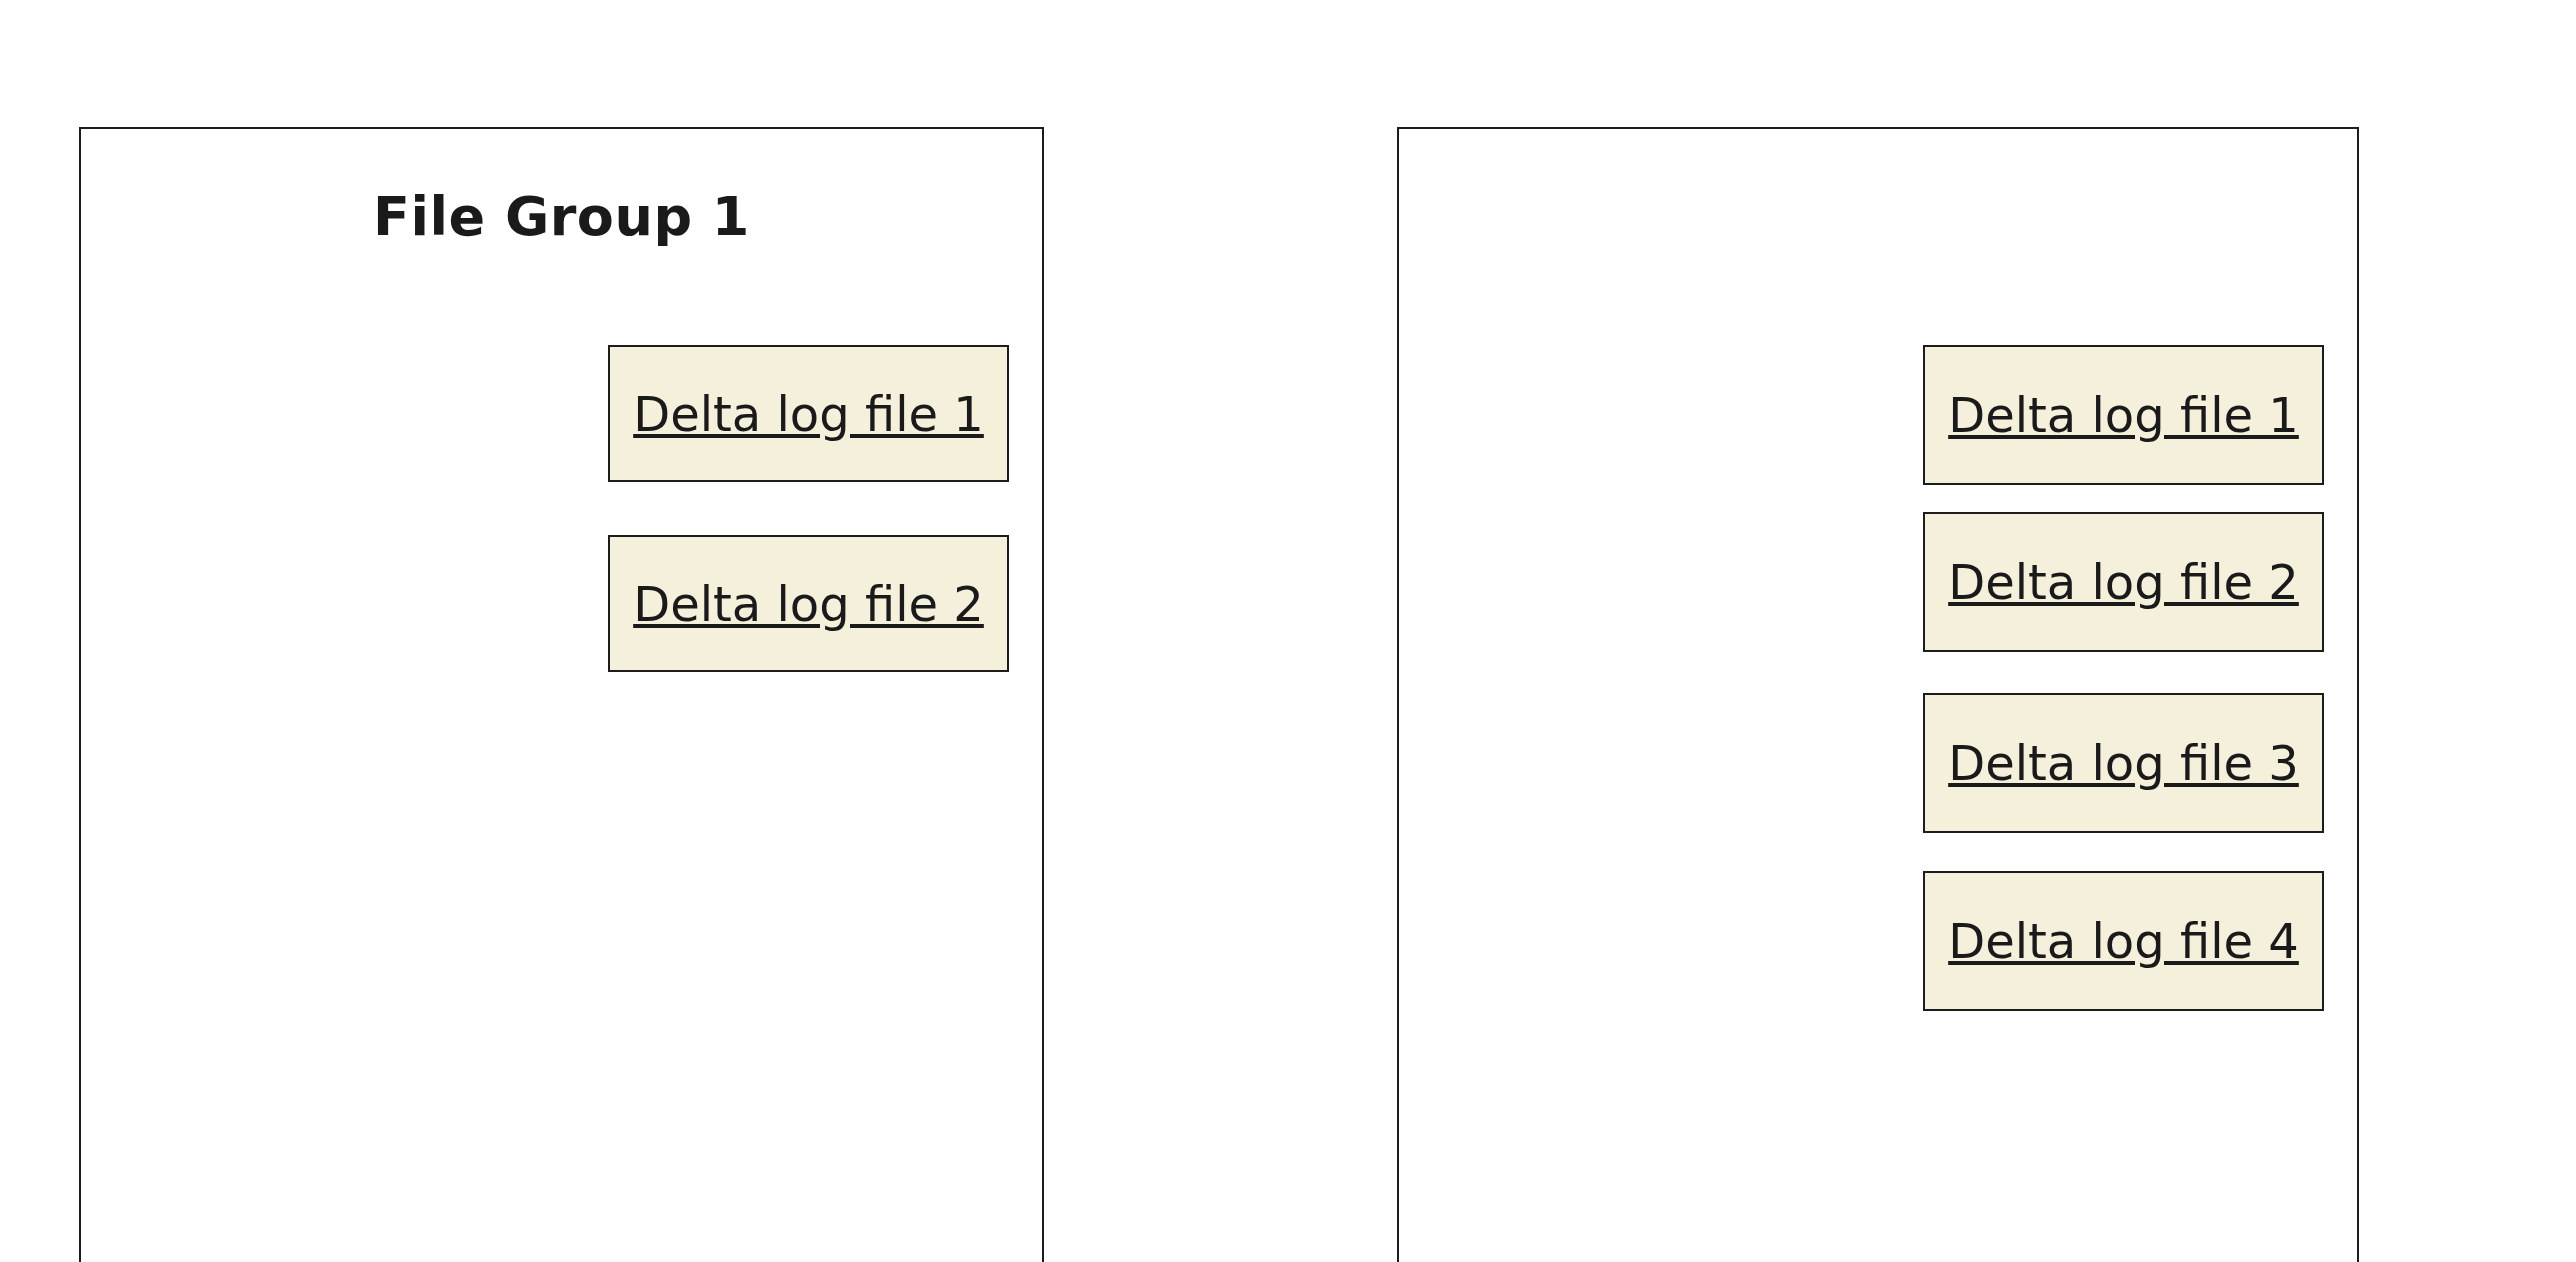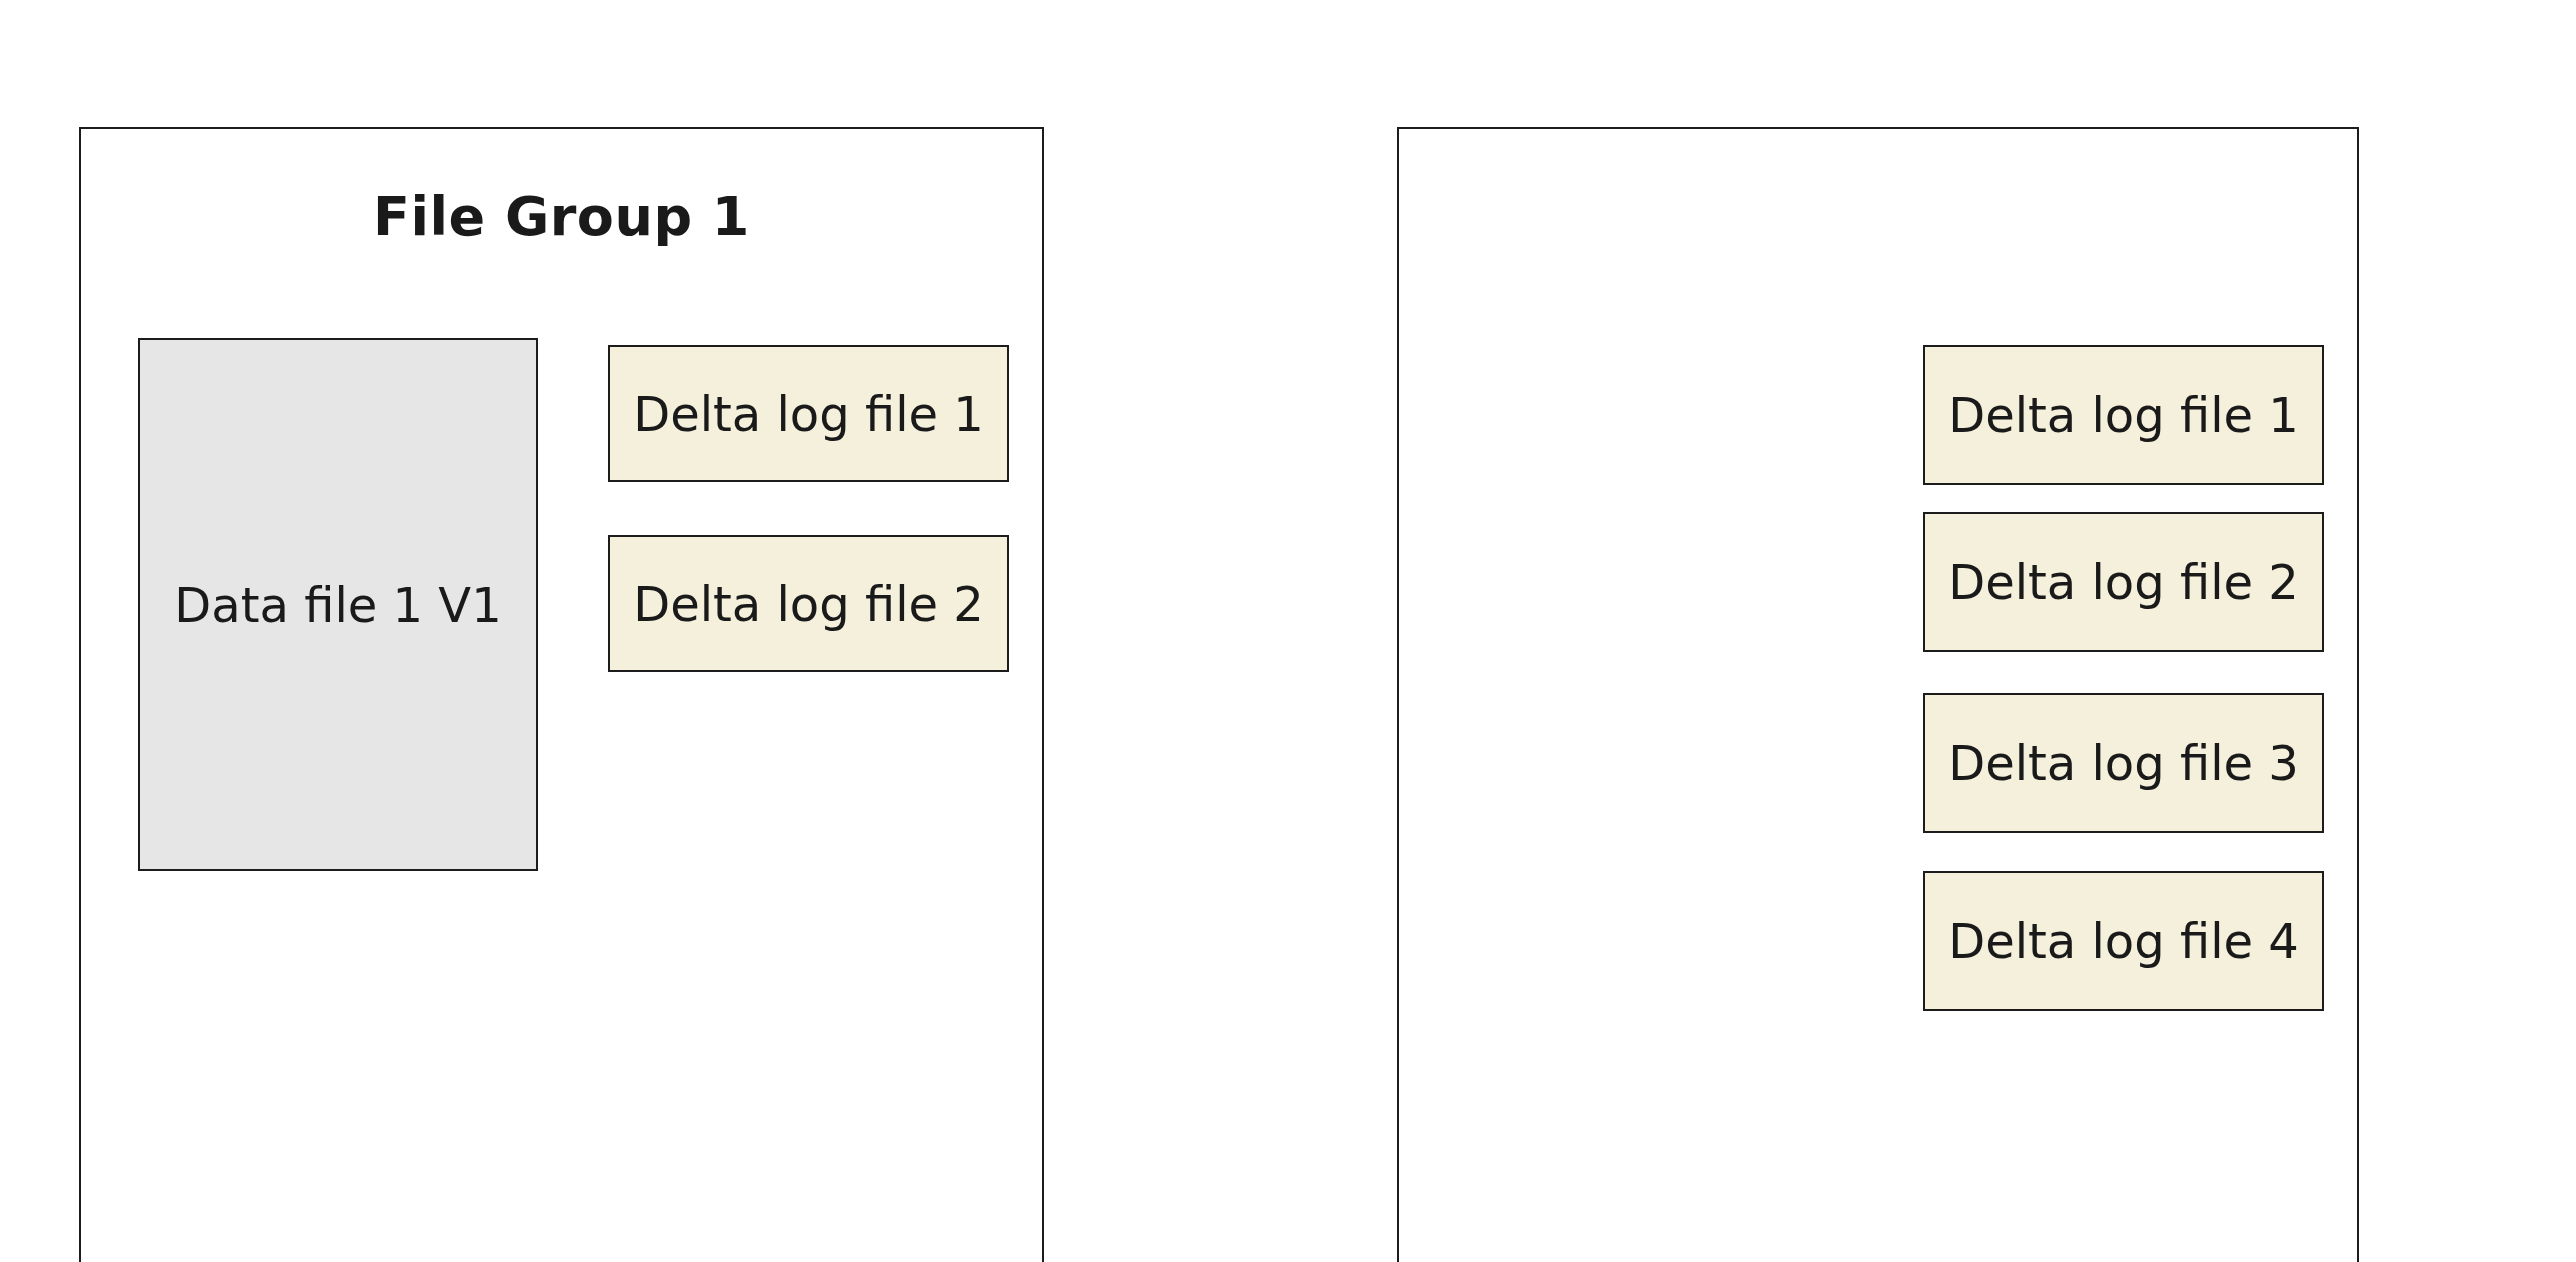--- a/index.html
+++ b/index.html
@@ -57,20 +57,21 @@
     justify-content: center;
   }
   .delta-file {
     position: absolute;
     width: 401px;
     background: var(--delta-fill);
     border: 2.1px solid var(--border);
     display: flex;
     align-items: center;
     justify-content: center;
+    text-decoration: underline;
   }
   .g1 .delta-file { left: 527px; height: 137px; }
   .g1 .delta-file.d0 { top: 216px; }
   .g1 .delta-file.d1 { top: 406px; }
   .g2 .delta-file { left: 524px; height: 140px; }
   .g2 .delta-file.d0 { top: 216px; }
   .g2 .delta-file.d1 { top: 383px; }
   .g2 .delta-file.d2 { top: 564px; }
   .g2 .delta-file.d3 { top: 742px; }
   .box-label {
@@ -80,23 +81,20 @@
   }
 </style>
 </head>
 <body>
 
 <div class="canvas">
 
   <section class="file-group g1">
     <div class="group-title">File Group 1</div>
 
-    <div class="data-file">
-      <span class="box-label">Data file 1 V1</span>
-    </div>
 
     <div class="delta-file d0">
       <span class="box-label">Delta log file 1</span>
     </div>
     <div class="delta-file d1">
       <span class="box-label">Delta log file 2</span>
     </div>
   </section>
 
   <section class="file-group g2">

